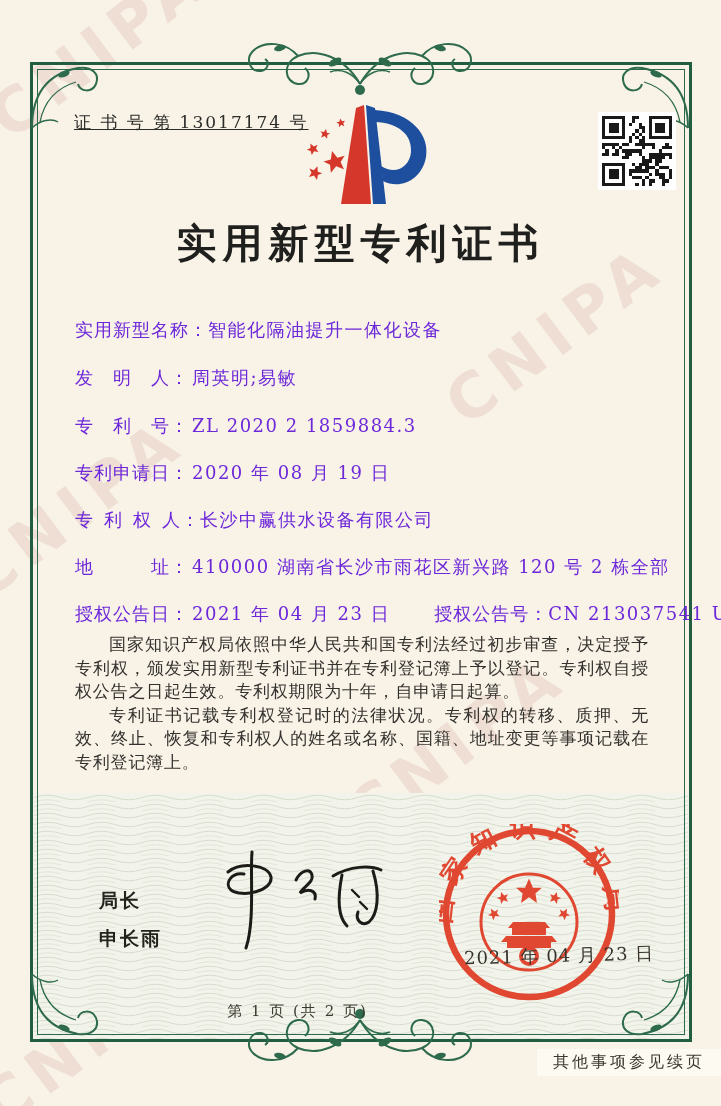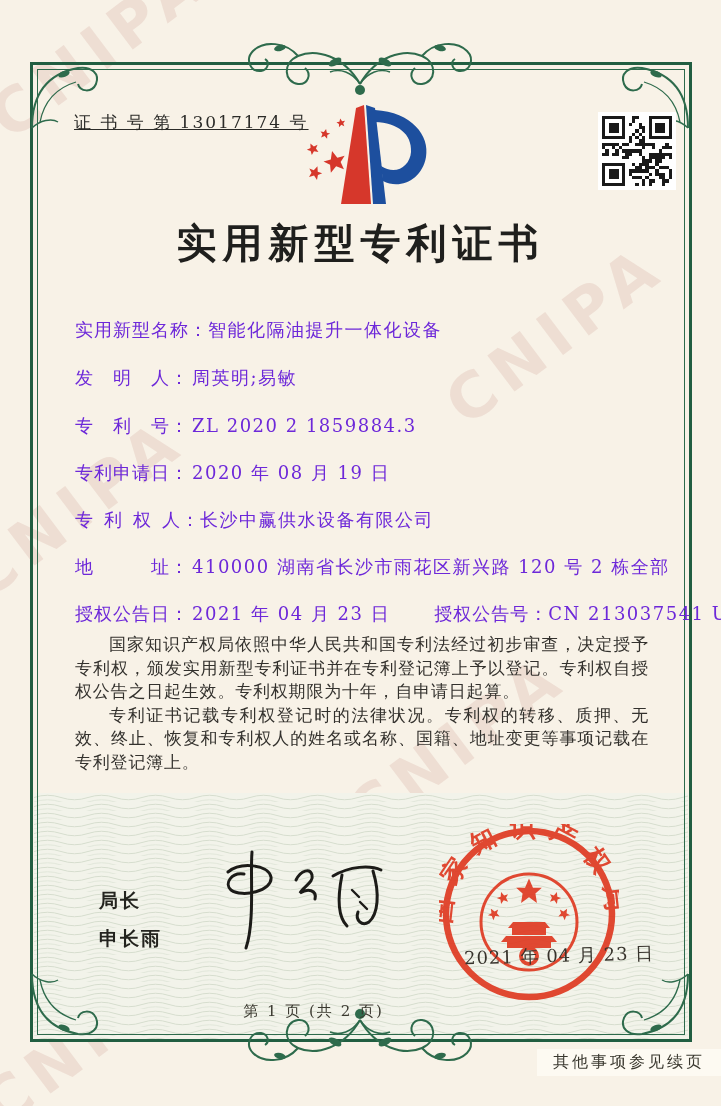--- a/index.html
+++ b/index.html
@@ -39,21 +39,21 @@
       font-family:"DejaVu Sans","Liberation Sans",sans-serif;font-weight:bold;
       font-size:19px;color:#24241f;margin-left:11px;}
   .signer div{margin-bottom:12px;letter-spacing:2px;}
   .sig{position:absolute;left:200px;top:840px;width:210px;height:120px;z-index:5;}
   
   .seal{position:absolute;left:439px;top:824px;width:180px;height:180px;z-index:5;}
   .sealdate{position:absolute;left:464px;top:944px;width:180px;font-size:18px;
       letter-spacing:1px;color:#37332c;transform:rotate(-1.5deg);z-index:6;white-space:nowrap;}
   
   .pagefoot{position:absolute;left:0;top:1002px;width:595px;text-align:center;
-      font-size:15px;letter-spacing:2px;z-index:4;color:#3a382f;padding-left:16px;}
+      font-size:15px;letter-spacing:2px;z-index:4;color:#3a382f;}
   .contnote{position:absolute;left:0;top:1049px;width:721px;text-align:right;z-index:4;}
   .contnote span{display:inline-block;background:rgba(255,252,245,0.75);
       padding:3px 16px;font-size:16px;letter-spacing:3px;color:#3a382f;}
 </style>
 </head>
 <body>
 
 <svg width="0" height="0" style="position:absolute">
   <defs>
     <path id="st" d="M0,-10 L2.94,-3.09 L9.51,-3.09 L4.76,1.18 L5.88,8.09 L0,3.8 L-5.88,8.09 L-4.76,1.18 L-9.51,-3.09 L-2.94,-3.09 Z"></path>

